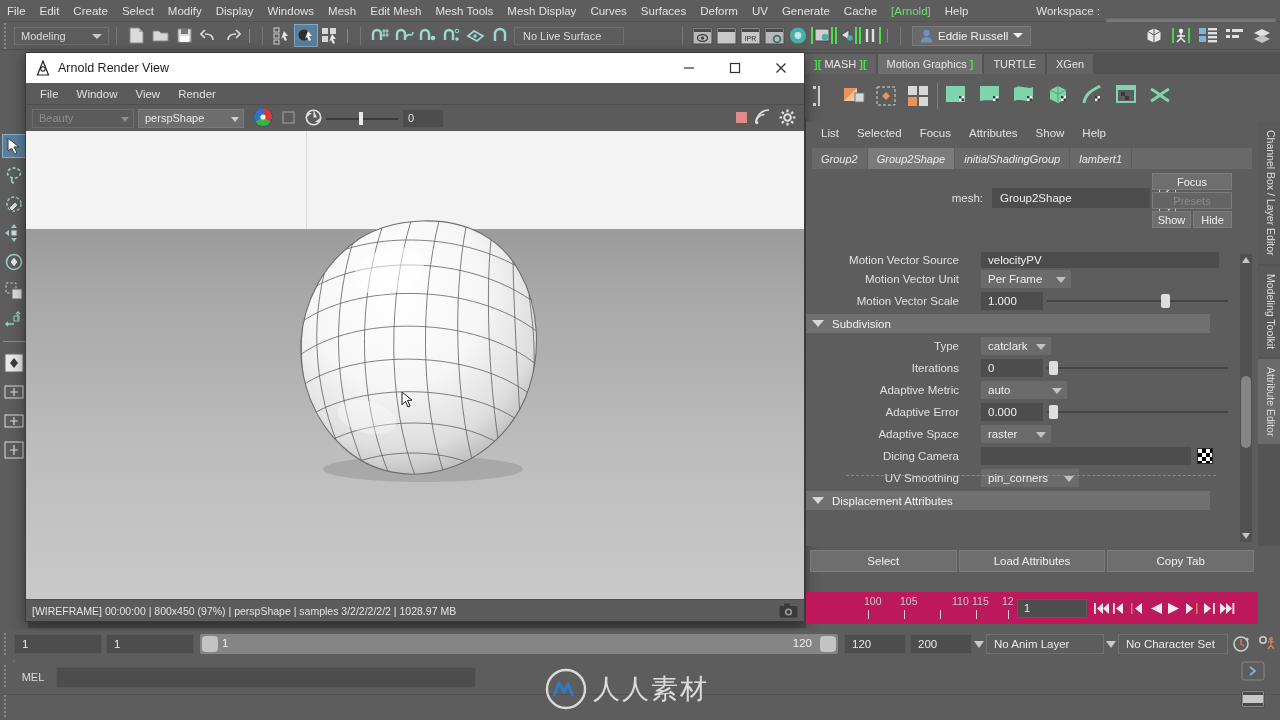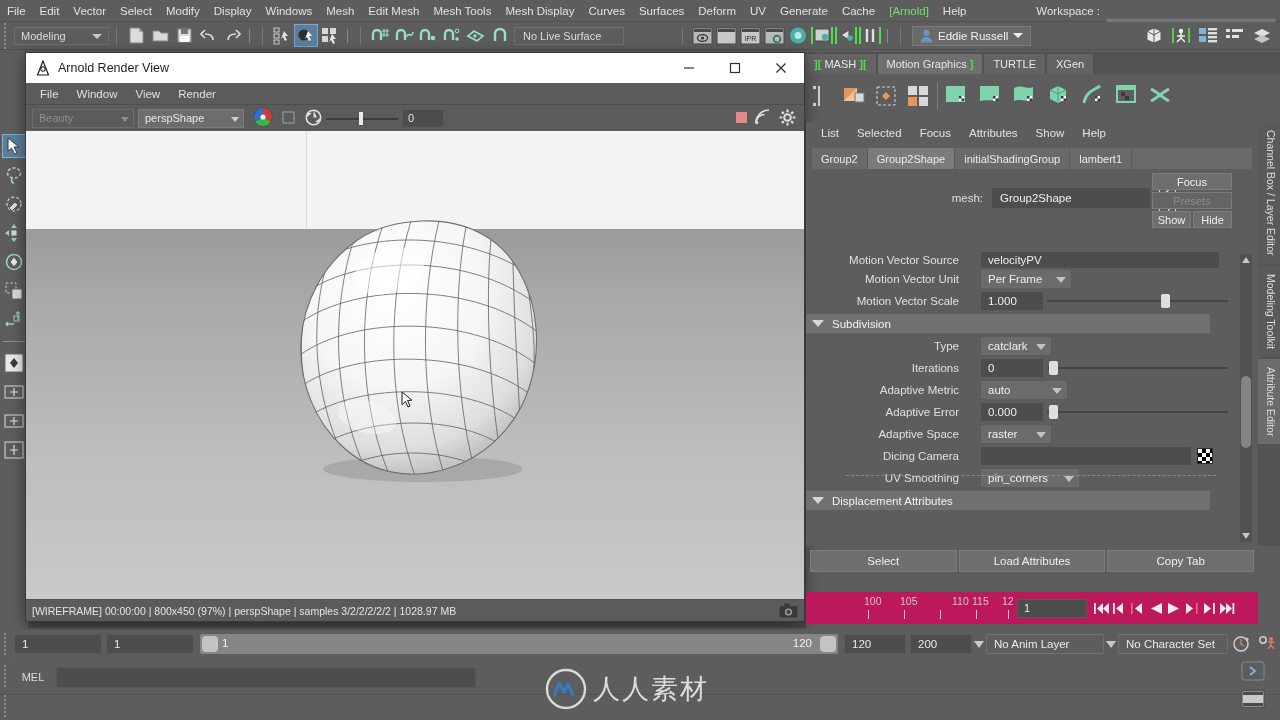--- a/index.html
+++ b/index.html
@@ -197,20 +197,21 @@
   }
   .ae-menubar .mi { padding: 0 9px; font-size: 11.5px; color: #e3e3e3; }
   .ae-tabs {
     height: 21px; margin: 4px 6px 0 6px; display: flex; align-items: stretch;
     background: #6a6a6a;
   }
   .ae-tab {
     padding: 0 9px; display: flex; align-items: center; font-size: 11px;
     color: #ececec; background: #6a6a6a; border-right: 1px solid #5d5d5d;
     white-space: nowrap;
+    font-style: italic;
   }
   .ae-tab.active { background: #7b7b7b; }
   .ae-meshrow {
     height: 58px; display: flex; align-items: center; padding: 0 10px;
     position: relative;
   }
   .mesh-label { width: 175px; text-align: right; font-size: 11.5px; color: #e0e0e0; padding-right: 8px;}
   .mesh-field {
     width: 160px; height: 22px; background: #4d4d4d; border: 1px solid #5c5c5c;
     display: flex; align-items: center; padding-left: 8px; font-size: 11.5px;
@@ -402,21 +403,21 @@
      font-family: "DejaVu Sans", sans-serif; }
 </style>
 </head>
 <body>
 
 <div id="app">
 
   <div class="menubar">
     <div class="mitem">File</div>
     <div class="mitem">Edit</div>
-    <div class="mitem">Vector</div>
+    <div class="mitem">Create</div>
     <div class="mitem">Select</div>
     <div class="mitem">Modify</div>
     <div class="mitem">Display</div>
     <div class="mitem">Windows</div>
     <div class="mitem">Mesh</div>
     <div class="mitem">Edit Mesh</div>
     <div class="mitem">Mesh Tools</div>
     <div class="mitem">Mesh Display</div>
     <div class="mitem">Curves</div>
     <div class="mitem">Surfaces</div>

